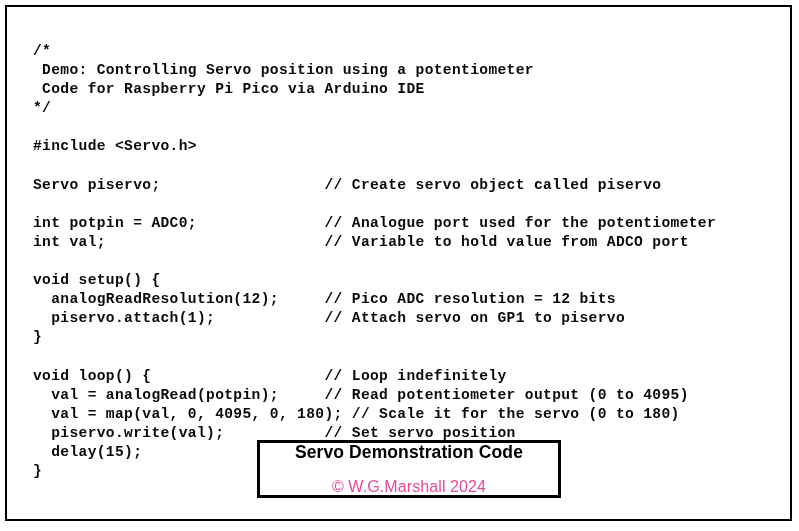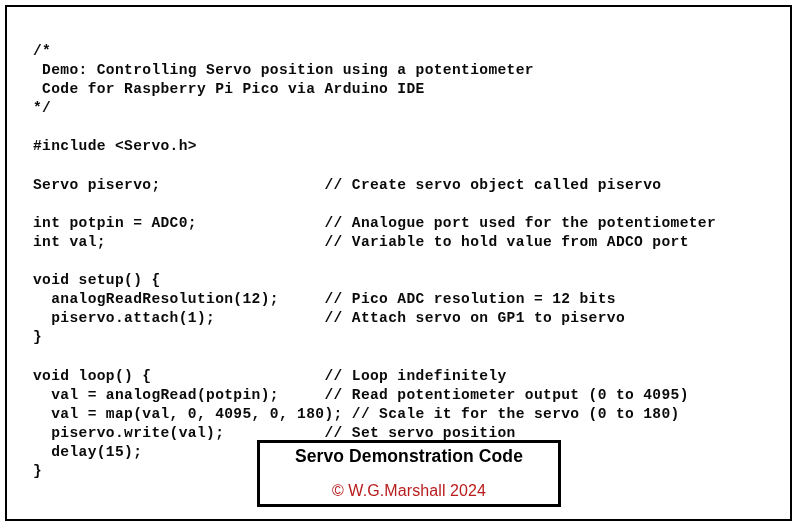--- a/index.html
+++ b/index.html
@@ -57,21 +57,21 @@
   .code-line.blank {
     height: 19.1px;
   }
 
   
   #caption-box {
     position: absolute;
     left: 250px;
     top: 433px;
     width: 304px;
-    height: 67px;
+    height: 58px;
     border: 3px solid #000000;
     box-sizing: border-box;
     background: #ffffff;
     display: flex;
     flex-direction: column;
     align-items: center;
     justify-content: center;
   }
 
   #caption-title {
@@ -81,21 +81,21 @@
     color: #000000;
     letter-spacing: 0.1px;
     line-height: 22px;
     text-align: center;
   }
 
   #caption-copyright {
     font-family: "Liberation Sans", sans-serif;
     font-size: 16px;
     font-weight: normal;
-    color: #b91c1c;
+    color: #ec4899;
     letter-spacing: 0.1px;
     line-height: 22px;
     text-align: center;
     margin-top: 13px;
   }
 </style>
 </head>
 <body>
 
 <div id="page">

